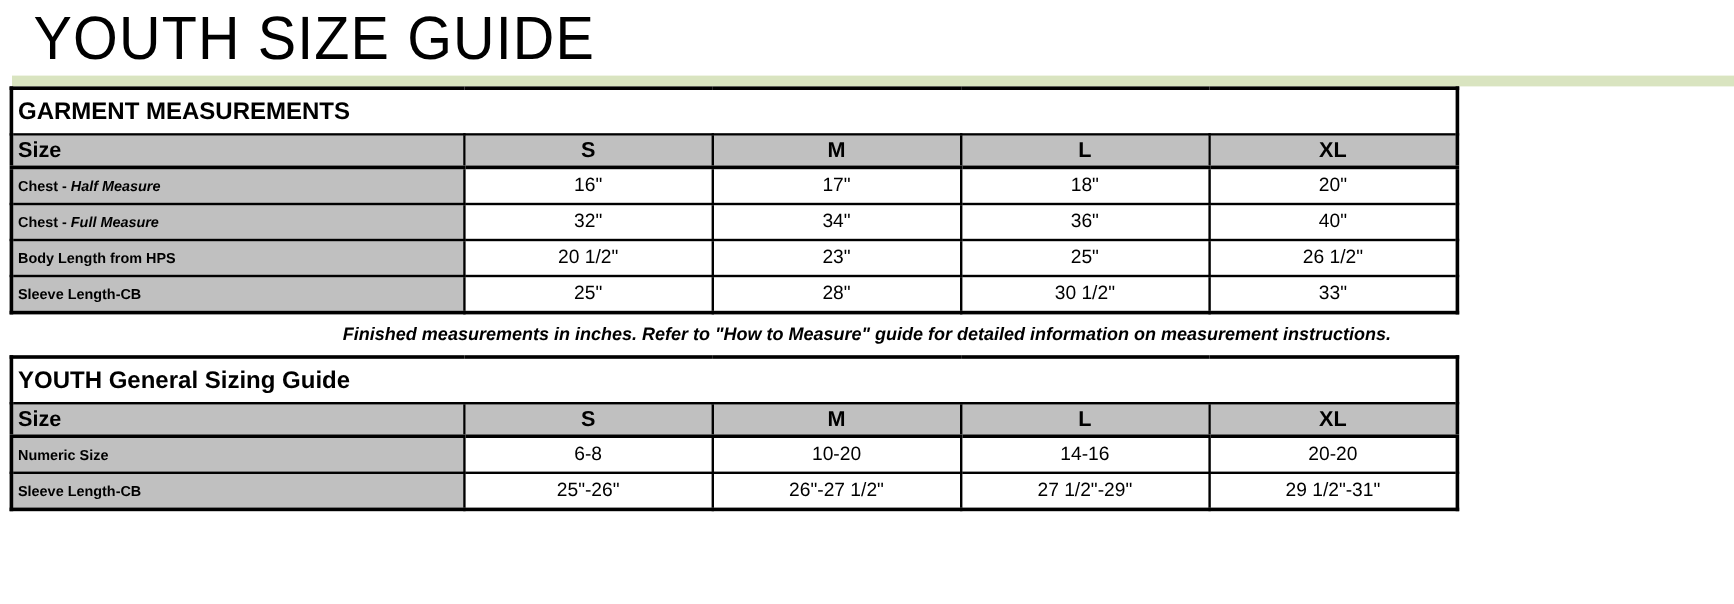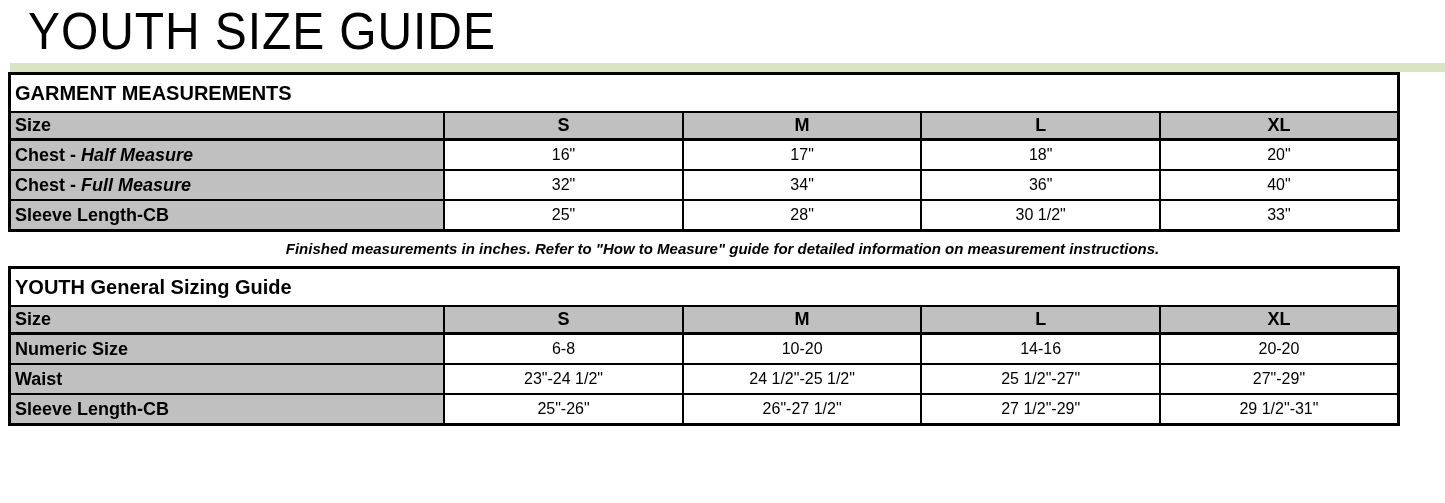--- a/index.html
+++ b/index.html
@@ -24,21 +24,21 @@
     transform-origin: left center;
   }
   .accent-strip {
     height: 9px;
     background: #d9e4c0;
     margin-left: 10px;
   }
   table.size-table {
     border-collapse: collapse;
     table-layout: fixed;
-    width: 1392px;
+    width: 1208px;
     margin-left: 8px;
     border: 3px solid #000;
     padding-left: 34px;
   }
   table.size-table td {
     border: 2px solid #000;
     overflow: hidden;
     white-space: nowrap;
   }
   td.table-title-cell {
@@ -53,21 +53,21 @@
   tr.header-row td {
     background: #c0c0c0;
     font-weight: bold;
     font-size: 18px;
     height: 25px;
     border-bottom: 3px solid #000;
   }
   td.label-cell {
     background: #c0c0c0;
     font-weight: bold;
-    font-size: 18px;
+    font-size: 12px;
     text-align: left;
     padding: 0 4px;
   }
   td.size-head-cell {
     text-align: center;
     padding: 0;
   }
   tr.data-row td {
     height: 28px;
   }
@@ -121,20 +121,27 @@
       <td class="value-cell">20"</td>
     </tr>
     <tr class="data-row">
       <td class="label-cell"><span>Chest - </span><span class="lbl-italic">Full Measure</span></td>
       <td class="value-cell">32"</td>
       <td class="value-cell">34"</td>
       <td class="value-cell">36"</td>
       <td class="value-cell">40"</td>
     </tr>
     <tr class="data-row">
+      <td class="label-cell"><span>Body Length from HPS</span><span class="lbl-italic"></span></td>
+      <td class="value-cell">20 1/2"</td>
+      <td class="value-cell">23"</td>
+      <td class="value-cell">25"</td>
+      <td class="value-cell">26 1/2"</td>
+    </tr>
+    <tr class="data-row">
       <td class="label-cell"><span>Sleeve Length-CB</span><span class="lbl-italic"></span></td>
       <td class="value-cell">25"</td>
       <td class="value-cell">28"</td>
       <td class="value-cell">30 1/2"</td>
       <td class="value-cell">33"</td>
     </tr>
   </tbody>
 </table>
 
 <p class="note">Finished measurements in inches. Refer to "How to Measure" guide for detailed information on measurement instructions.</p>
@@ -159,27 +166,20 @@
       <td class="size-head-cell">XL</td>
     </tr>
     <tr class="data-row">
       <td class="label-cell">Numeric Size</td>
       <td class="value-cell">6-8</td>
       <td class="value-cell">10-20</td>
       <td class="value-cell">14-16</td>
       <td class="value-cell">20-20</td>
     </tr>
     <tr class="data-row">
-      <td class="label-cell">Waist</td>
-      <td class="value-cell">23"-24 1/2"</td>
-      <td class="value-cell">24 1/2"-25 1/2"</td>
-      <td class="value-cell">25 1/2"-27"</td>
-      <td class="value-cell">27"-29"</td>
-    </tr>
-    <tr class="data-row">
       <td class="label-cell">Sleeve Length-CB</td>
       <td class="value-cell">25"-26"</td>
       <td class="value-cell">26"-27 1/2"</td>
       <td class="value-cell">27 1/2"-29"</td>
       <td class="value-cell">29 1/2"-31"</td>
     </tr>
   </tbody>
 </table>
 
 </body></html>

